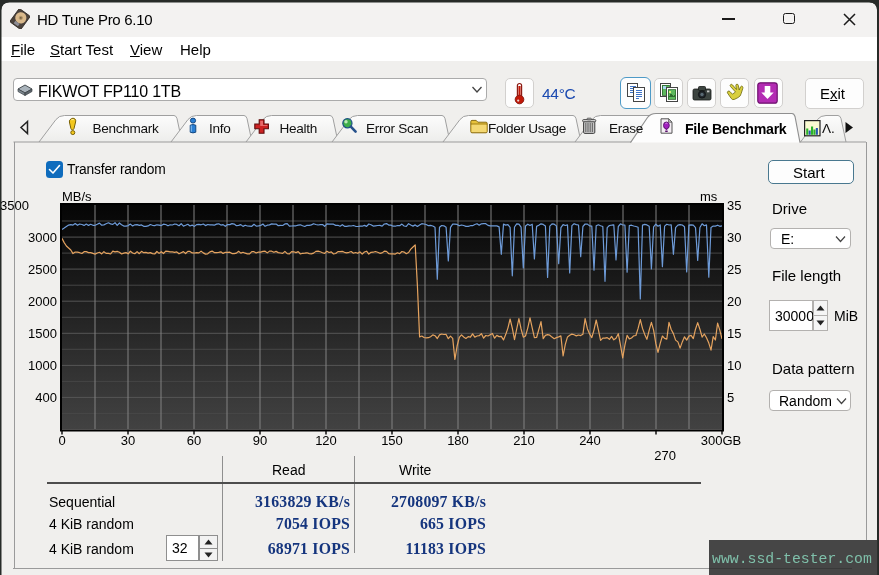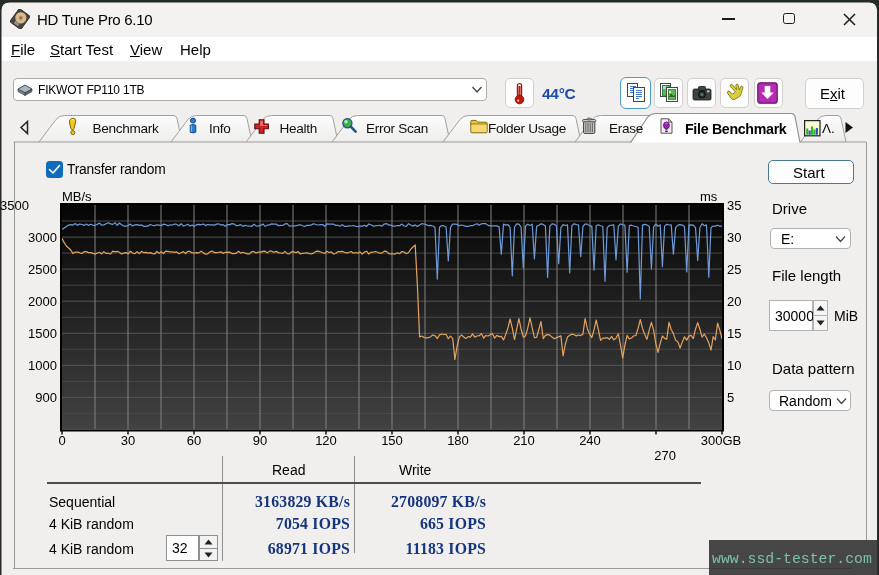--- a/index.html
+++ b/index.html
@@ -36,33 +36,33 @@
   <div class="txt" style="left:50px;top:41px;font-size:15px"><span style="text-decoration:underline">S</span>tart Test</div>
   <div class="txt" style="left:130px;top:41px;font-size:15px"><span style="text-decoration:underline">V</span>iew</div>
   <div class="txt" style="left:180px;top:41px;font-size:15px">Help</div>
 
   <div class="abs" style="left:13px;top:78px;width:474px;height:23px;background:#fff;border:1px solid #ababab;border-radius:4px"></div>
   <svg class="abs" style="left:16px;top:83px" width="18" height="14" viewBox="0 0 18 14">
     <polygon points="2,6 9,2 16,6 9,10" fill="#aab4bc" stroke="#3a3f44" stroke-width="0.9"></polygon>
     <polygon points="2,6 9,10 9,12.5 2,8.5" fill="#7d8890" stroke="#3a3f44" stroke-width="0.7"></polygon>
     <polygon points="16,6 9,10 9,12.5 16,8.5" fill="#5d666d" stroke="#3a3f44" stroke-width="0.7"></polygon>
   </svg>
-  <div class="txt" style="left:38px;top:82.5px;font-size:12px;letter-spacing:-0.2px">FIKWOT FP110 1TB</div>
+  <div class="txt" style="left:38px;top:82.5px;font-size:16px;letter-spacing:-0.2px">FIKWOT FP110 1TB</div>
   <svg class="abs" style="left:471px;top:85px" width="12" height="9" viewBox="0 0 12 9">
       <path d="M1.5 2 L6 7 L10.5 2" fill="none" stroke="#444" stroke-width="1.3"></path>
     </svg>
 
   <div class="abs" style="left:505px;top:78px;width:29px;height:30px;background:#fdfdfd;border:1px solid #d2d0ce;border-radius:5px"></div>
   <svg class="abs" style="left:513px;top:82px" width="13" height="23" viewBox="0 0 13 23">
     <rect x="4.4" y="1.5" width="4.2" height="14" rx="2.1" fill="#fff" stroke="#8b1a12" stroke-width="1.2"></rect>
     <rect x="5.4" y="4" width="2.2" height="12" fill="#c21807"></rect>
     <circle cx="6.5" cy="17.5" r="4.3" fill="#c21807" stroke="#8b1a12" stroke-width="1"></circle>
     <circle cx="5.2" cy="18.6" r="1.1" fill="#e8d9d6"></circle>
   </svg>
-  <div class="txt" style="left:542px;top:85px;font-size:15.5px;font-weight:bold;color:#1a49b0;letter-spacing:-0.3px">44°C</div>
+  <div class="txt" style="left:542px;top:85px;font-size:15.5px;font-weight:normal;color:#1a49b0;letter-spacing:-0.3px">44°C</div>
 
   <div class="abs" style="left:620px;top:77px;width:31px;height:32px;background:#fdfdfd;border:1.4px solid #4e9ac7;border-radius:6px"></div>
   <div class="abs" style="left:654px;top:78px;width:29px;height:30px;background:#fdfdfd;border:1px solid #d2d0ce;border-radius:5px"></div>
   <div class="abs" style="left:687px;top:78px;width:29px;height:30px;background:#fdfdfd;border:1px solid #d2d0ce;border-radius:5px"></div>
   <div class="abs" style="left:720px;top:78px;width:29px;height:30px;background:#fdfdfd;border:1px solid #d2d0ce;border-radius:5px"></div>
   <div class="abs" style="left:754px;top:78px;width:29px;height:30px;background:#fdfdfd;border:1px solid #d2d0ce;border-radius:5px"></div>
 
   <svg class="abs" style="left:626px;top:83px" width="20" height="20" viewBox="0 0 20 20" shape-rendering="crispEdges">
     <rect x="1.5" y="0.5" width="10" height="13" fill="#fff" stroke="#444" stroke-width="1"></rect>
     <g stroke="#3f74c8" stroke-width="1">
@@ -254,21 +254,21 @@
 <line x1="-2.5" y1="226.5" x2="1.5" y2="226.5" stroke="#000" stroke-width="1.4"></line>
 </svg>
 <div class="txt" style="left:62px;top:189px;font-size:13px">MB/s</div>
 <div class="txt" style="left:700px;top:189px;font-size:13px">ms</div>
 <div class="txt" style="left:0;top:198px;width:57px;text-align:left;font-size:13px">3500</div>
 <div class="txt" style="left:0;top:230px;width:57px;text-align:right;font-size:13px">3000</div>
 <div class="txt" style="left:0;top:262px;width:57px;text-align:right;font-size:13px">2500</div>
 <div class="txt" style="left:0;top:294px;width:57px;text-align:right;font-size:13px">2000</div>
 <div class="txt" style="left:0;top:326px;width:57px;text-align:right;font-size:13px">1500</div>
 <div class="txt" style="left:0;top:358px;width:57px;text-align:right;font-size:13px">1000</div>
-<div class="txt" style="left:0;top:390px;width:57px;text-align:right;font-size:13px">900</div>
+<div class="txt" style="left:0;top:390px;width:57px;text-align:right;font-size:13px">400</div>
 <div class="txt" style="left:727px;top:198px;font-size:13px">35</div>
 <div class="txt" style="left:727px;top:230px;font-size:13px">30</div>
 <div class="txt" style="left:727px;top:262px;font-size:13px">25</div>
 <div class="txt" style="left:727px;top:294px;font-size:13px">20</div>
 <div class="txt" style="left:727px;top:326px;font-size:13px">15</div>
 <div class="txt" style="left:727px;top:358px;font-size:13px">10</div>
 <div class="txt" style="left:727px;top:390px;font-size:13px">5</div>
 <div class="txt" style="left:42px;top:433px;width:40px;text-align:center;font-size:13px">0</div>
 <div class="txt" style="left:108px;top:433px;width:40px;text-align:center;font-size:13px">30</div>
 <div class="txt" style="left:174px;top:433px;width:40px;text-align:center;font-size:13px">60</div>

